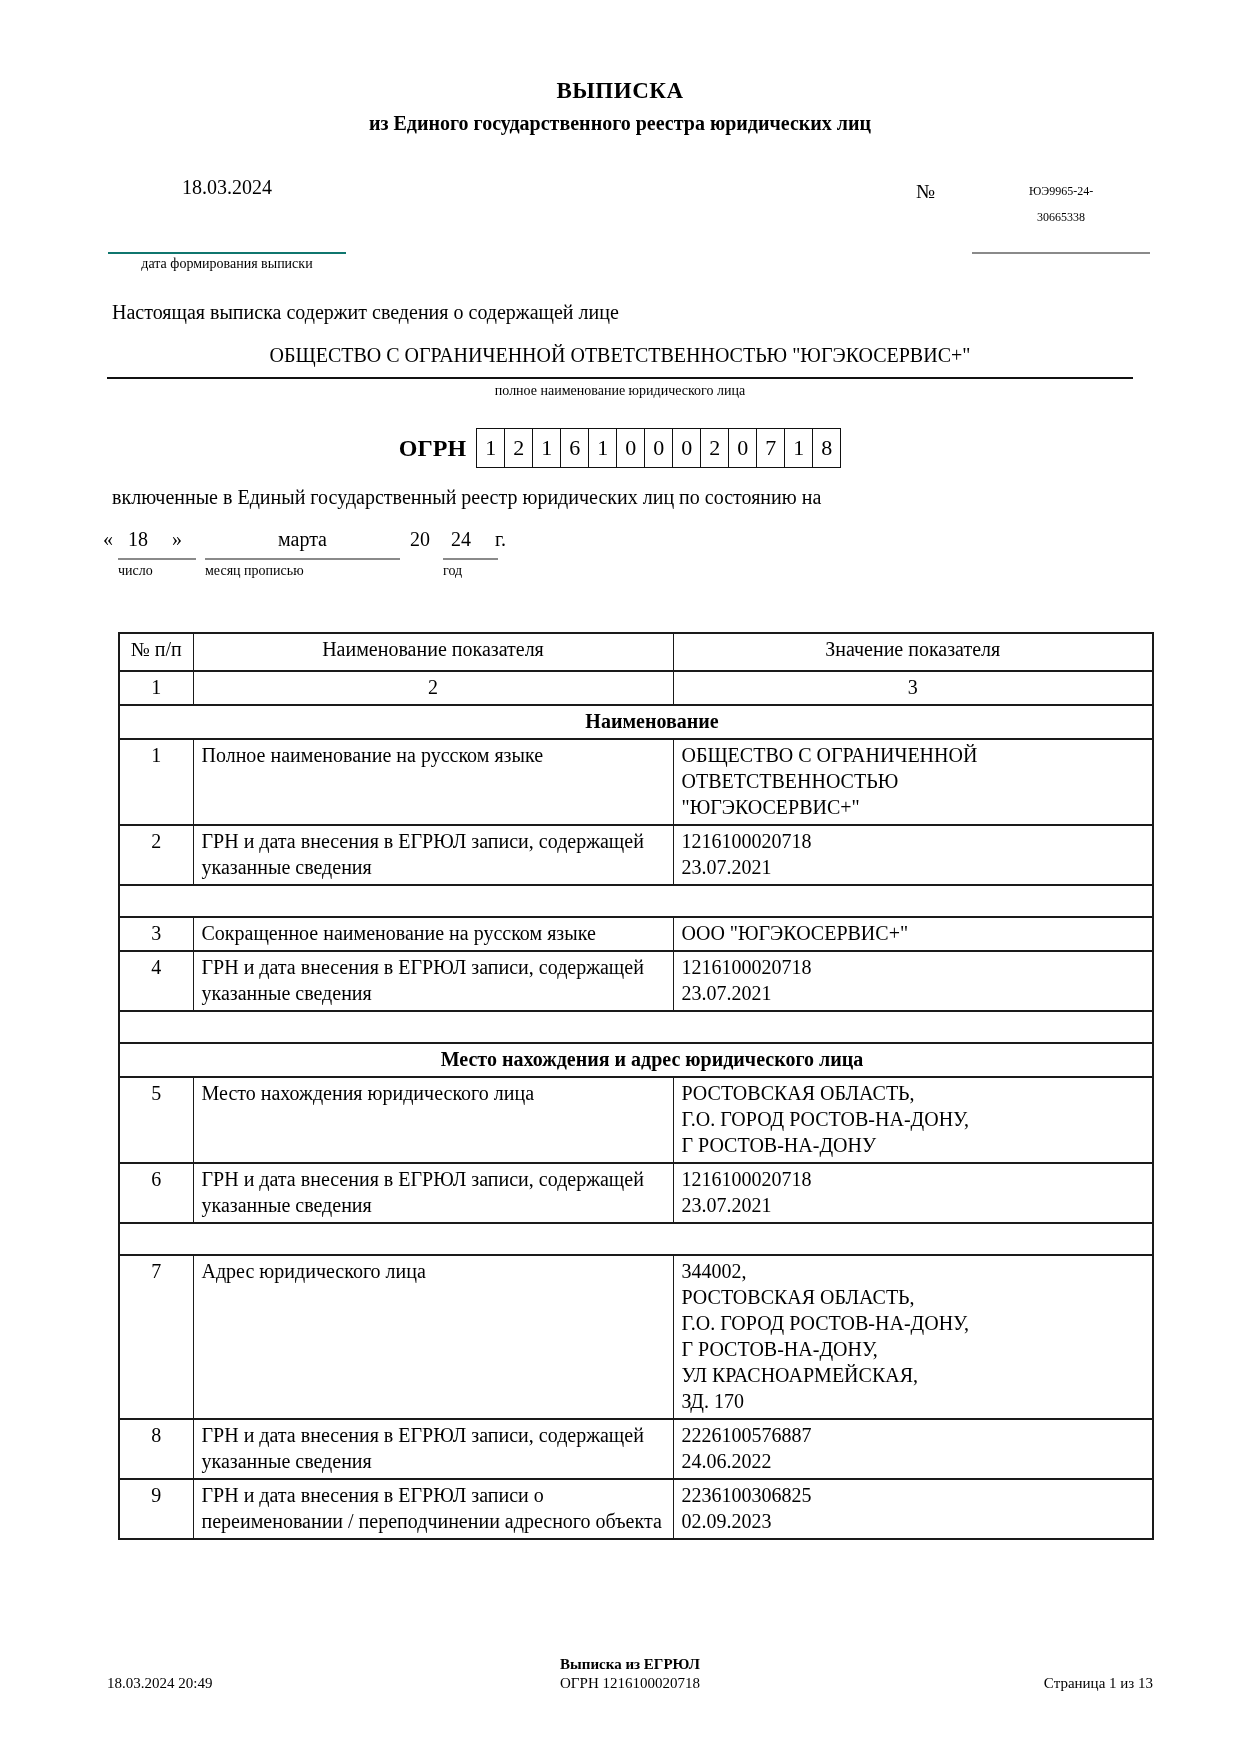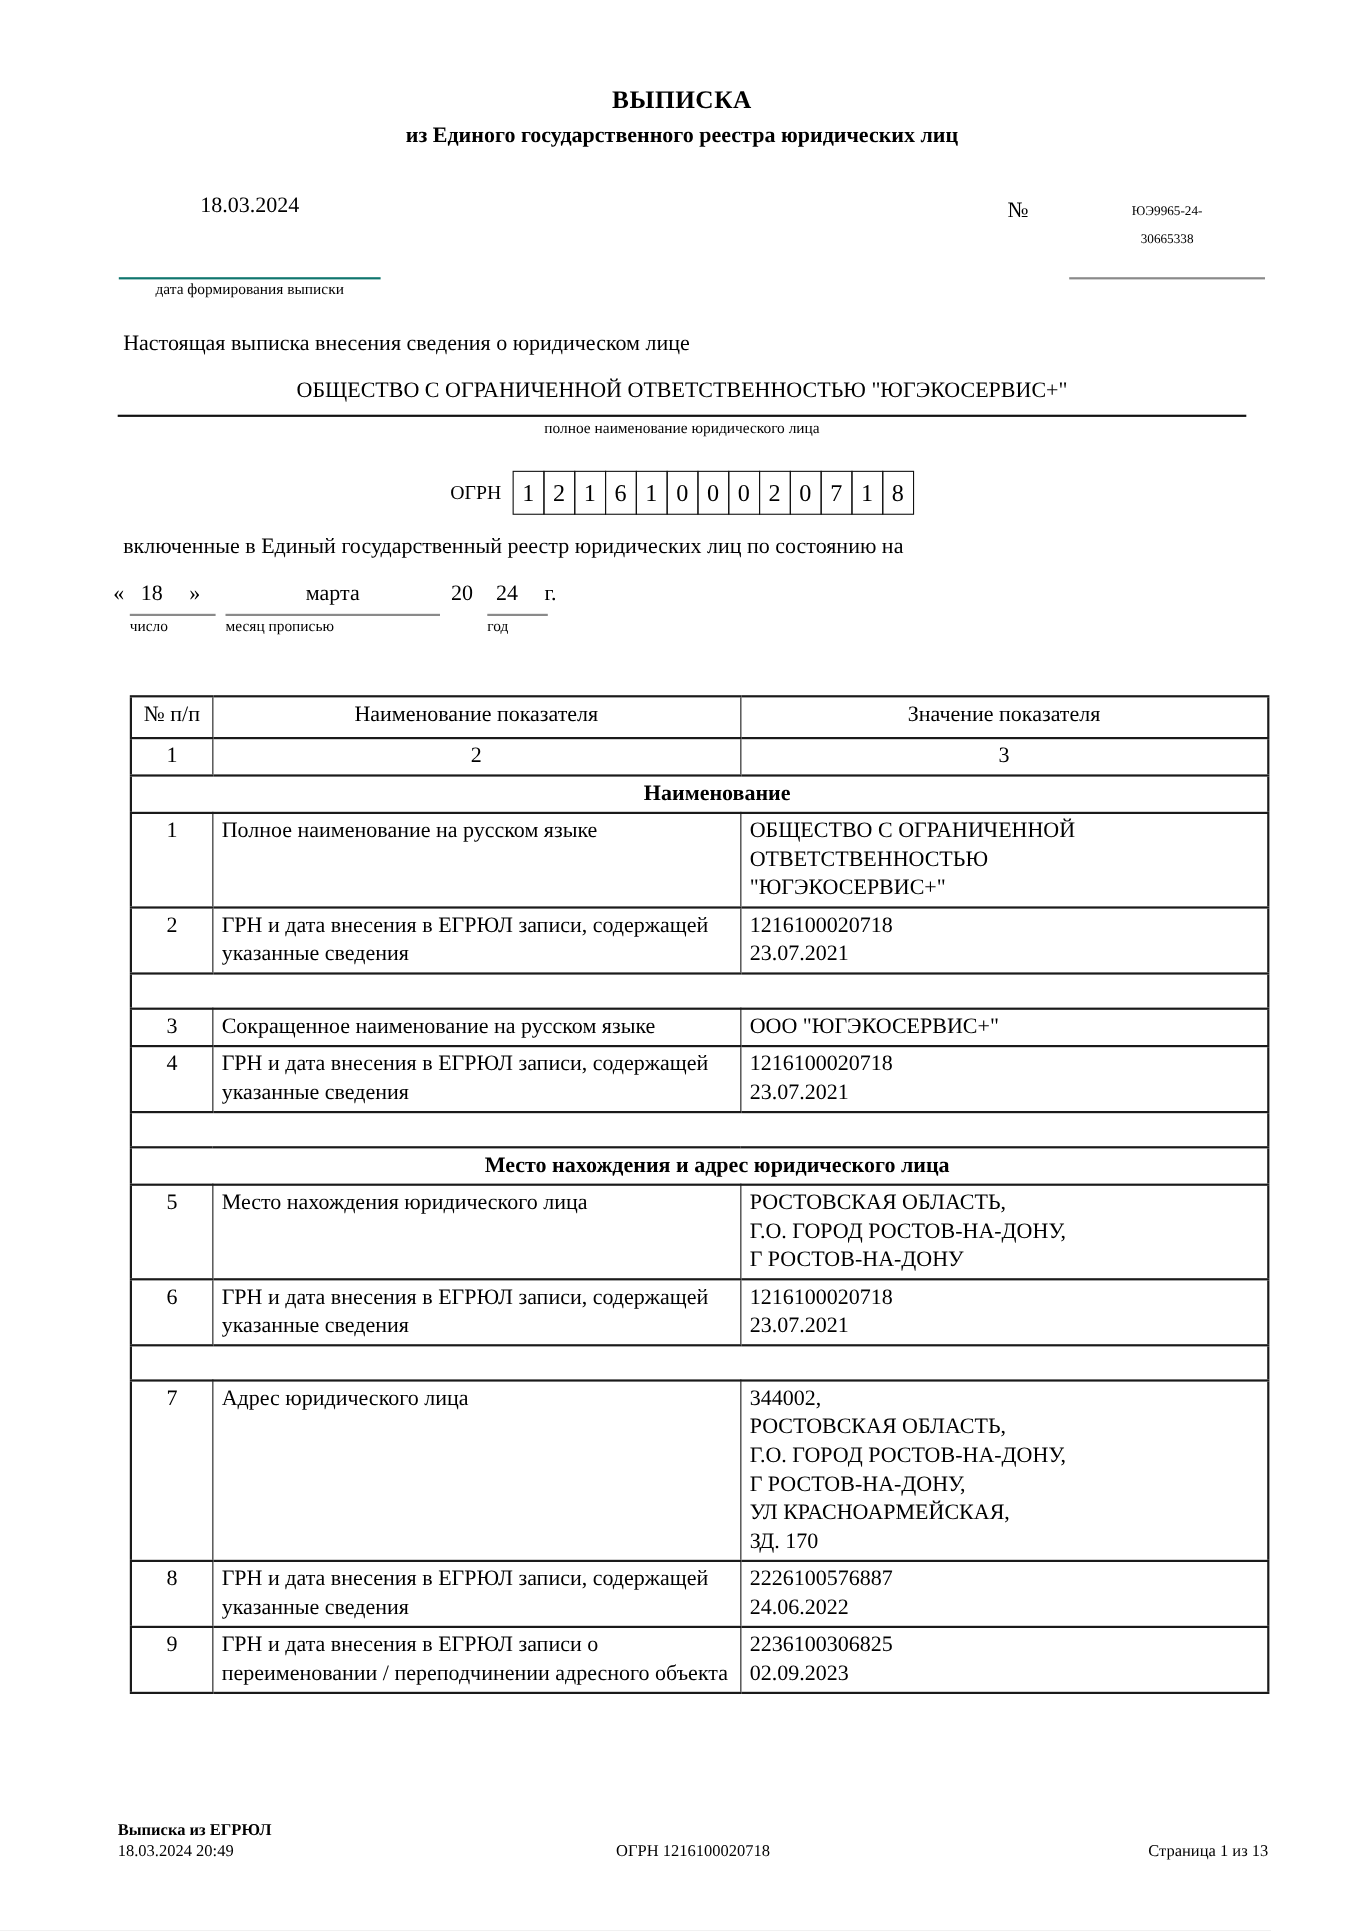--- a/index.html
+++ b/index.html
@@ -5,33 +5,33 @@
   html,body{margin:0;padding:0;background:#e8e8e8;}
   .page{
     position:relative;
     width:1240px;height:1755px;
     background:#ffffff;
     font-family:"Liberation Serif","DejaVu Serif",serif;
     color:#000;
     overflow:hidden;
   }
   .abs{position:absolute;}
-  .bold{font-weight:bold;}
+  .bold{font-weight:bold;text-align:center;}
   .doc-title{left:0;right:0;top:78px;font-size:23px;font-weight:bold;text-align:center;letter-spacing:0.5px;}
   .doc-subtitle{left:0;right:0;top:112px;font-size:20px;font-weight:bold;text-align:center;}
   .date-block{left:108px;top:176px;width:238px;height:76px;border-bottom:2px solid #0f766e;font-size:20px;text-align:center;}
   .date-caption{left:98px;top:256px;width:258px;font-size:14px;text-align:center;}
   .num-sign{left:916px;top:180px;font-size:20px;}
   .num-block{left:972px;top:178px;width:178px;height:74px;border-bottom:2px solid #8a8a8a;font-size:12px;line-height:26px;text-align:center;}
   .intro{left:112px;top:301px;font-size:20px;}
   .company-name{left:0;right:0;top:344px;font-size:20px;text-align:center;}
   .company-underline{left:107px;top:377px;width:1026px;height:2px;background:#111;}
   .company-caption{left:0;right:0;top:383px;font-size:14px;text-align:center;}
   .ogrn-row{left:0;right:0;top:428px;display:flex;justify-content:center;align-items:center;}
-  .ogrn-label{font-size:18px;font-weight:normal;margin-right:10px;}
+  .ogrn-label{font-size:24px;font-weight:bold;margin-right:10px;}
   .ogrn-boxes{display:flex;}
   .ogrn-box{width:27px;height:38px;border:1px solid #111;margin-left:-1px;font-size:22px;line-height:38px;text-align:center;}
   .ogrn-box:first-child{margin-left:0;}
   .included{left:112px;top:486px;font-size:20px;}
   .date-row span{position:absolute;font-size:20px;}
   .u-line{position:absolute;height:2px;background:#8a8a8a;top:558px;}
   .u-caption{position:absolute;top:563px;font-size:14px;}
   .info-table{
     position:absolute;left:118px;top:632px;
     border-collapse:collapse;table-layout:fixed;
@@ -69,21 +69,21 @@
     <span>18.03.2024</span>
   </div>
   <div class="abs date-caption">дата формирования выписки</div>
 
   <div class="abs num-sign">№</div>
   <div class="abs num-block">
     <div>ЮЭ9965-24-</div>
     <div>30665338</div>
   </div>
 
-  <div class="abs intro">Настоящая выписка внесения сведения о юридическом лице</div>
+  <div class="abs intro">Настоящая выписка содержит сведения о содержащей лице</div>
 
   <div class="abs company-name">ОБЩЕСТВО С ОГРАНИЧЕННОЙ ОТВЕТСТВЕННОСТЬЮ "ЮГЭКОСЕРВИС+"</div>
   <div class="abs company-underline"></div>
   <div class="abs company-caption">полное наименование юридического лица</div>
 
   <div class="abs ogrn-row">
     <span class="ogrn-label">ОГРН</span>
     <span class="ogrn-boxes">
         <span class="ogrn-box">1</span>
         <span class="ogrn-box">2</span>

